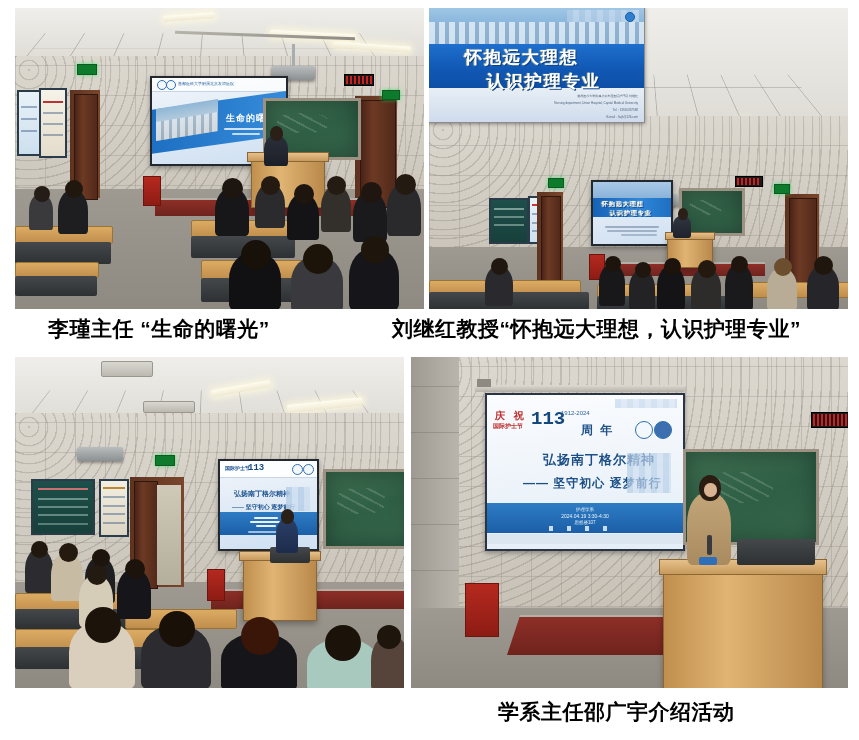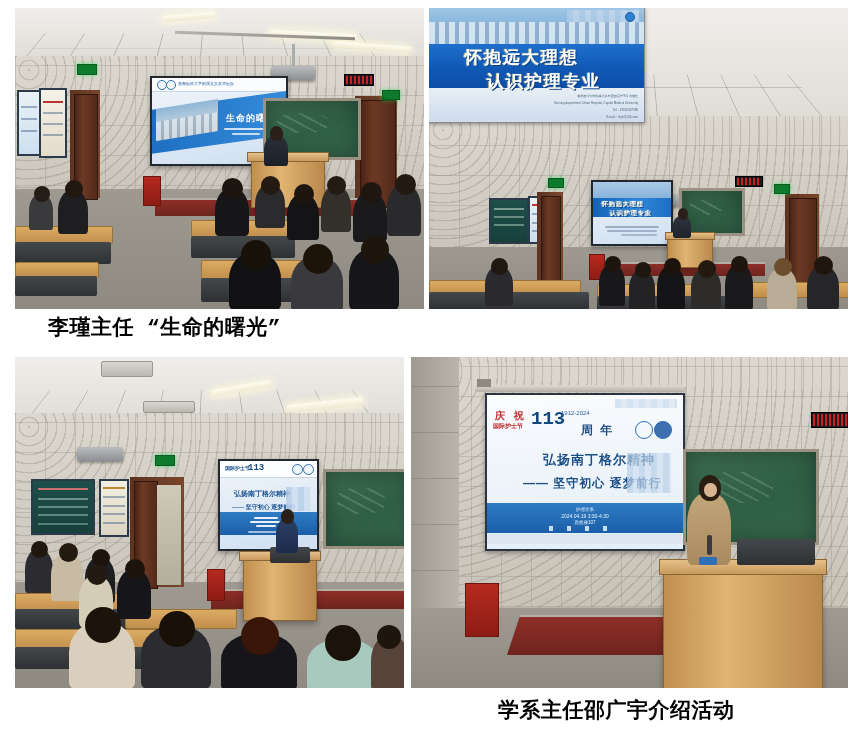--- a/index.html
+++ b/index.html
@@ -20,21 +20,21 @@
     height: 740px;
     background: #ffffff;
   }
   .photo {
     position: absolute;
     overflow: hidden;
     background: #b9b4ac;
   }
   .caption {
     position: absolute;
-    font-family: Liberation Mono, monospace;
+    font-family: Liberation Sans, sans-serif;
     font-size: 21px;
     font-weight: bold;
     color: #000000;
     letter-spacing: 0.5px;
     white-space: nowrap;
     line-height: 1.1;
   }
 
   
   .scene { position: absolute; inset: 0; }
@@ -597,20 +597,21 @@
         <div class="inset-title" style="left:58px; top:62px; font-size:17px;">认识护理专业</div>
 
         <div class="inset-sub" style="right:6px; top:86px;">首都医科大学附属北京友谊医院护理部 刘继红</div>
         <div class="inset-sub" style="right:6px; top:93px;">Nursing department, Union Hospital, Capital Medical University</div>
         <div class="inset-sub" style="right:6px; top:100px;">Tel：13910337588</div>
         <div class="inset-sub" style="right:6px; top:107px;">E-mail：liujh@126.com</div>
       </div>
     </div>
   </div>
 
+  <div class="caption" style="left:392px; top:317px;">刘继红教授“怀抱远大理想，认识护理专业”</div>
 
   <div class="photo" style="left:15px; top:357px; width:389px; height:331px;">
     <div class="scene">
 
       <div class="ceiling" style="height:78px;">
         <div class="ceil-grid"></div>
       </div>
       <div class="ceil-light" style="left:196px; top:28px; width:60px; height:7px; transform:rotate(-10deg);"></div>
       <div class="ceil-light" style="left:272px; top:44px; width:76px; height:8px; transform:rotate(-6deg);"></div>
       <div class="ac-unit" style="left:86px; top:4px; width:50px; height:14px;"></div>

